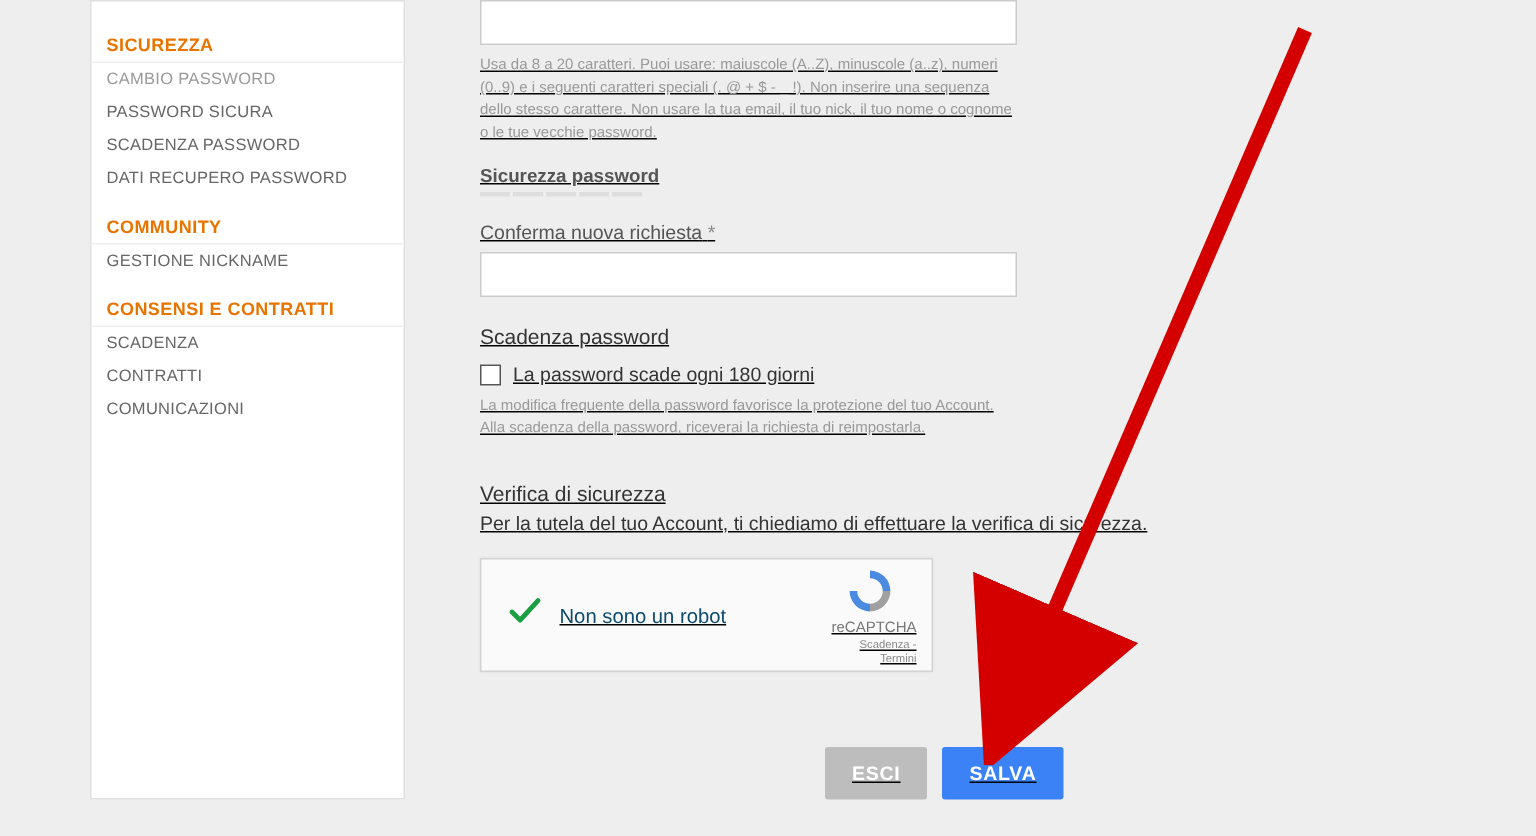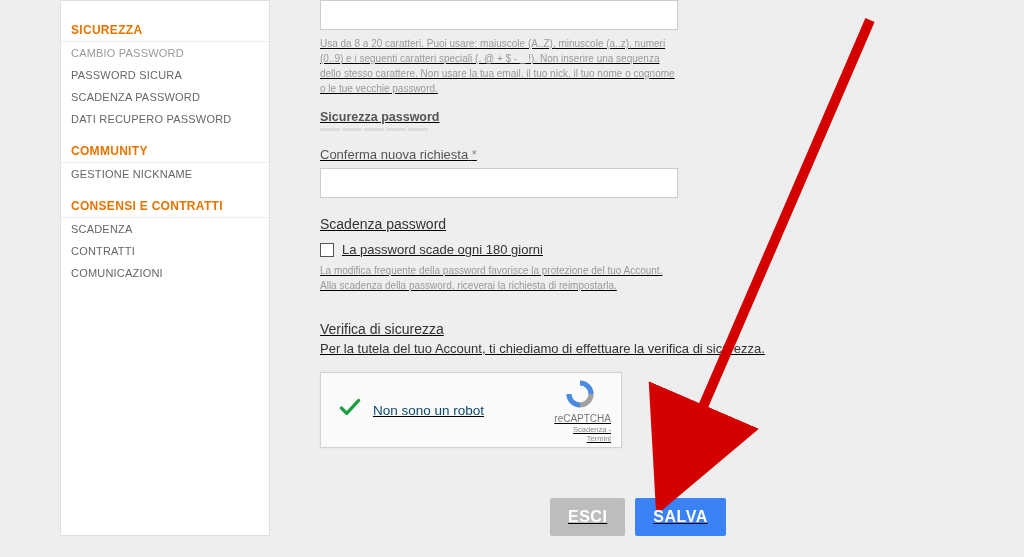--- a/index.html
+++ b/index.html
@@ -24,21 +24,21 @@
     .heading { color: #333; font-size: 14px; margin-top: 18px; }
     .body-text { color: #333; font-size: 13px; margin-top: 4px; }
     .recaptcha-box { width: 302px; height: 76px; border: 1px solid #d3d3d3; background: #fafafa; margin-top: 16px; display: flex; align-items: center; padding: 0 10px; box-shadow: 0 0 2px rgba(0,0,0,0.08); }
     .recaptcha-check { width: 24px; margin-left: 6px; margin-right: 12px; }
     .recaptcha-label { color: #0c4a6e; font-size: 13.5px; flex: 1; }
     .recaptcha-right { text-align: right; font-size: 8px; color: #888; width: 62px; }
     .recaptcha-logo { width: 34px; height: 34px; margin: 0 auto; }
     .recaptcha-brand { font-size: 10px; color: #777; margin-top: 2px; }
     .recaptcha-links { font-size: 7.5px; color: #888; margin-top: 1px; }
     .button-row { display: flex; gap: 10px; margin-top: 50px; margin-left: 230px; }
-    .btn { border: none; padding: 10px 18px; font-size: 16px; font-weight: bold; cursor: pointer; letter-spacing: 0.5px; border-radius: 2px; }
+    .btn { border: none; padding: 10px 18px; font-size: 13px; font-weight: bold; cursor: pointer; letter-spacing: 0.5px; border-radius: 2px; }
     .btn-cancel { background: #bdbdbd; color: #fff; }
     .btn-save { background: #3b82f6; color: #fff; }
     .arrow-overlay { position: absolute; top: 0; left: 620px; pointer-events: none; }
   </style>
 </head>
 <body>
 
 <div class="container">
   <div class="sidebar">
     <div class="sidebar-section-header first">SICUREZZA</div>

